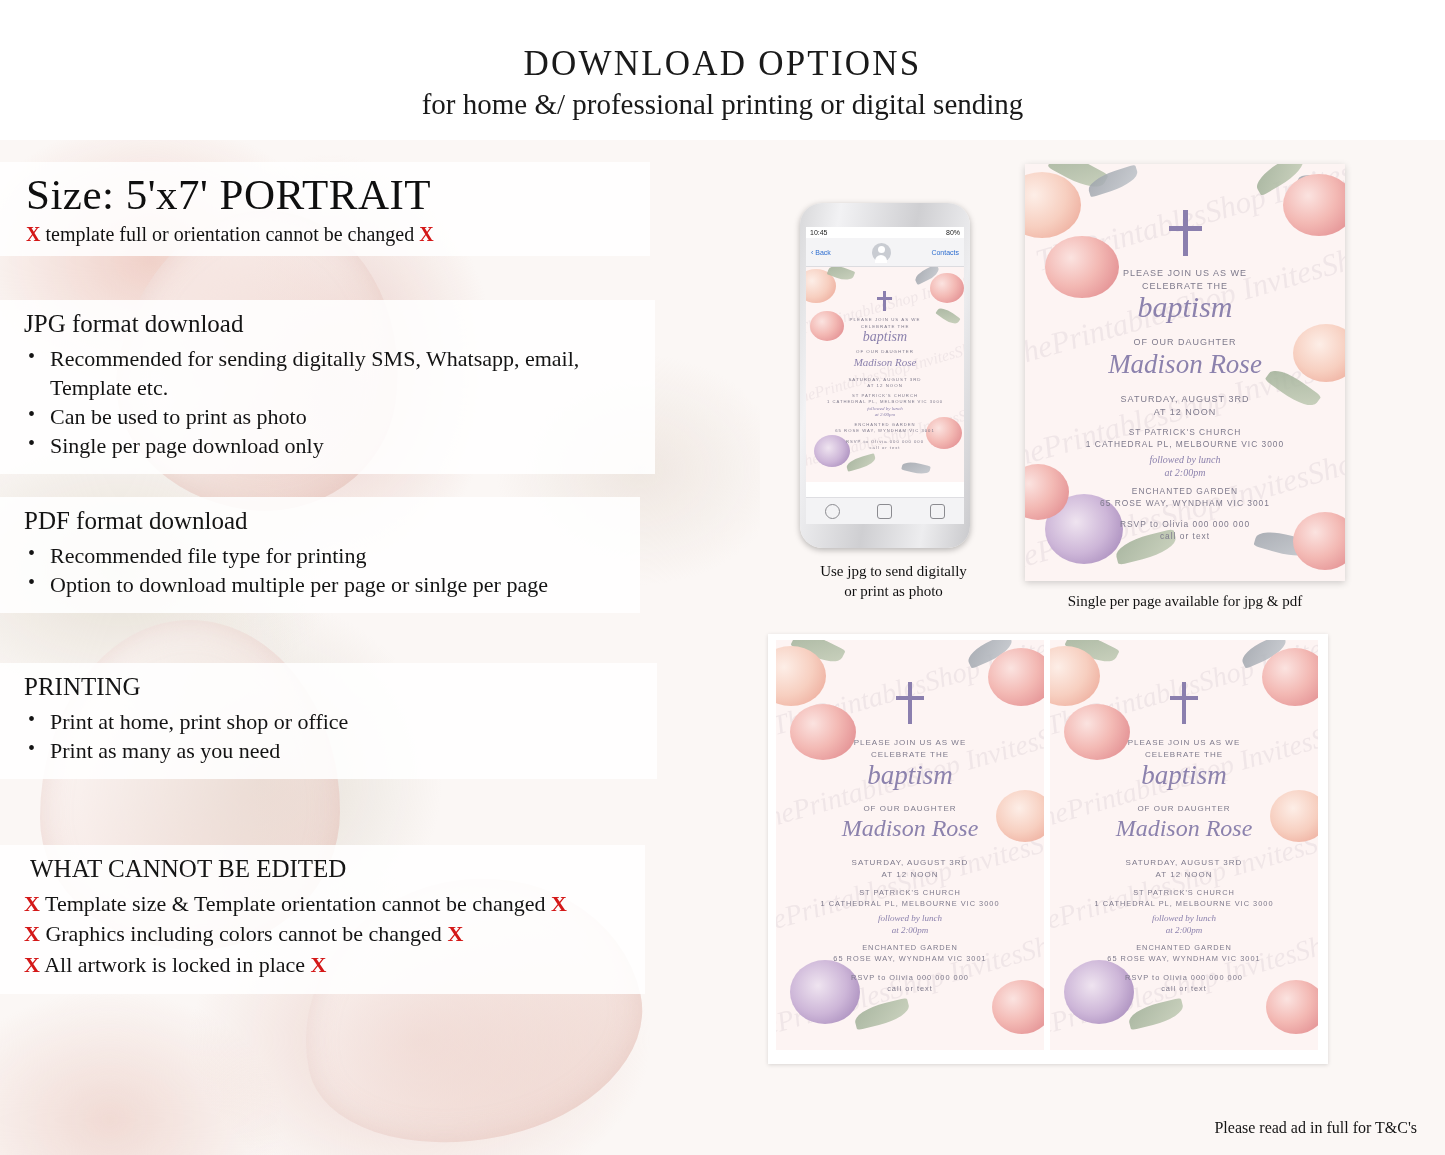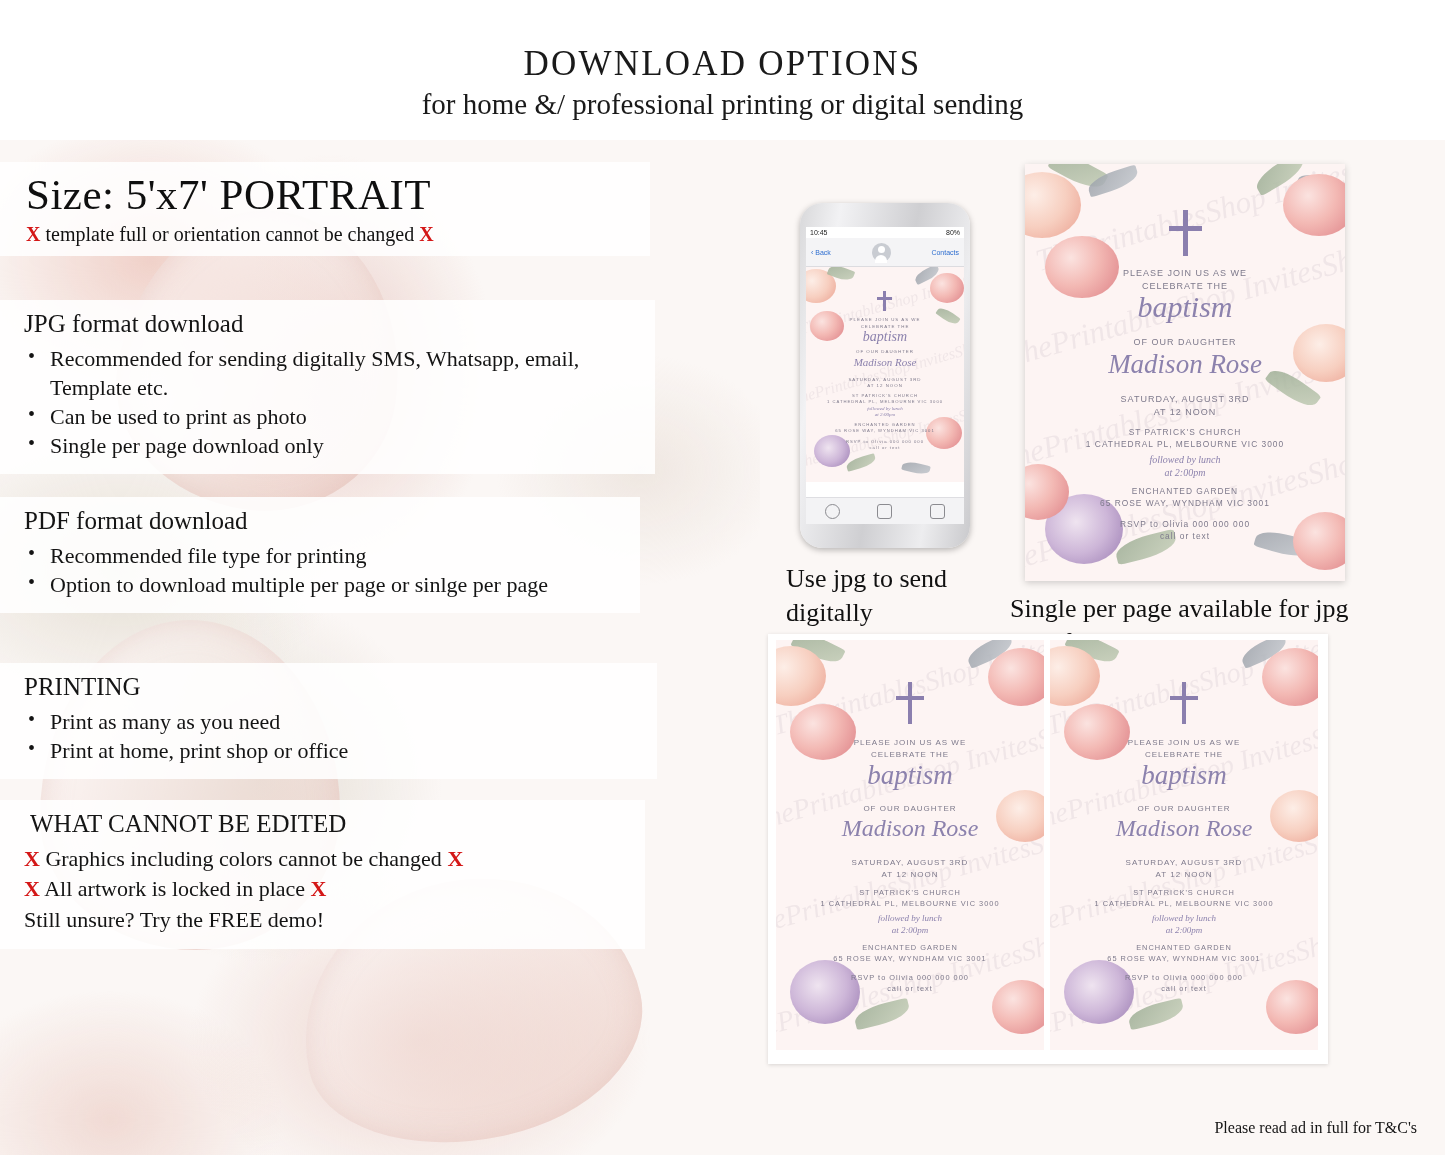--- a/index.html
+++ b/index.html
@@ -272,21 +272,22 @@
   .inv-script {
     position: absolute;
     width: 100%;
     text-align: center;
     color: #8c82ad;
     font-family: "Liberation Serif", serif;
     font-style: italic;
   }
   .caption {
     position: absolute;
-    font-size: 26px;
+    text-align: center;
+    font-size: 15px;
     color: #111;
     font-family: "Liberation Serif", serif;
     line-height: 1.3;
   }
   .footnote {
     position: absolute;
     right: 28px;
     bottom: 18px;
     font-size: 16px;
     color: #141414;
@@ -340,38 +341,42 @@
     <h2 class="underline">PDF format download</h2>
     <ul class="bullets">
       <li>Recommended file type for printing</li>
       <li>Option to download multiple per page or sinlge per page</li>
     </ul>
   </div>
 
   <div class="block" style="left:0;top:663px;width:657px;">
     <h2>PRINTING</h2>
     <ul class="bullets">
+      <li>Print at home, print shop or office</li>
       <li>Print as many as you need</li>
-      <li>Print at home, print shop or office</li>
     </ul>
   </div>
 
-  <div class="block" style="left:0;top:800px;width:645px;">
+  <div class="block" style="left:0;top:845px;width:645px;">
     <h2 style="padding-left:6px;">WHAT CANNOT BE EDITED</h2>
     <div class="cannot-line">
       <span class="x-red">X</span>
+      <span>Template size &amp; Template orientation cannot be changed</span>
+      <span class="x-red">X</span>
+    </div>
+    <div class="cannot-line">
+      <span class="x-red">X</span>
       <span>Graphics including colors cannot be changed</span>
       <span class="x-red">X</span>
     </div>
     <div class="cannot-line">
       <span class="x-red">X</span>
       <span>All artwork is locked in place</span>
       <span class="x-red">X</span>
     </div>
-    <div class="cannot-line">Still unsure? Try the FREE demo!</div>
   </div>
 
   <div class="phone-wrap">
     <div class="phone-body"></div>
     <div class="phone-screen">
       <div class="phone-status">
         <span>10:45</span>
         <span>80%</span>
       </div>
       <div class="phone-navbar">

